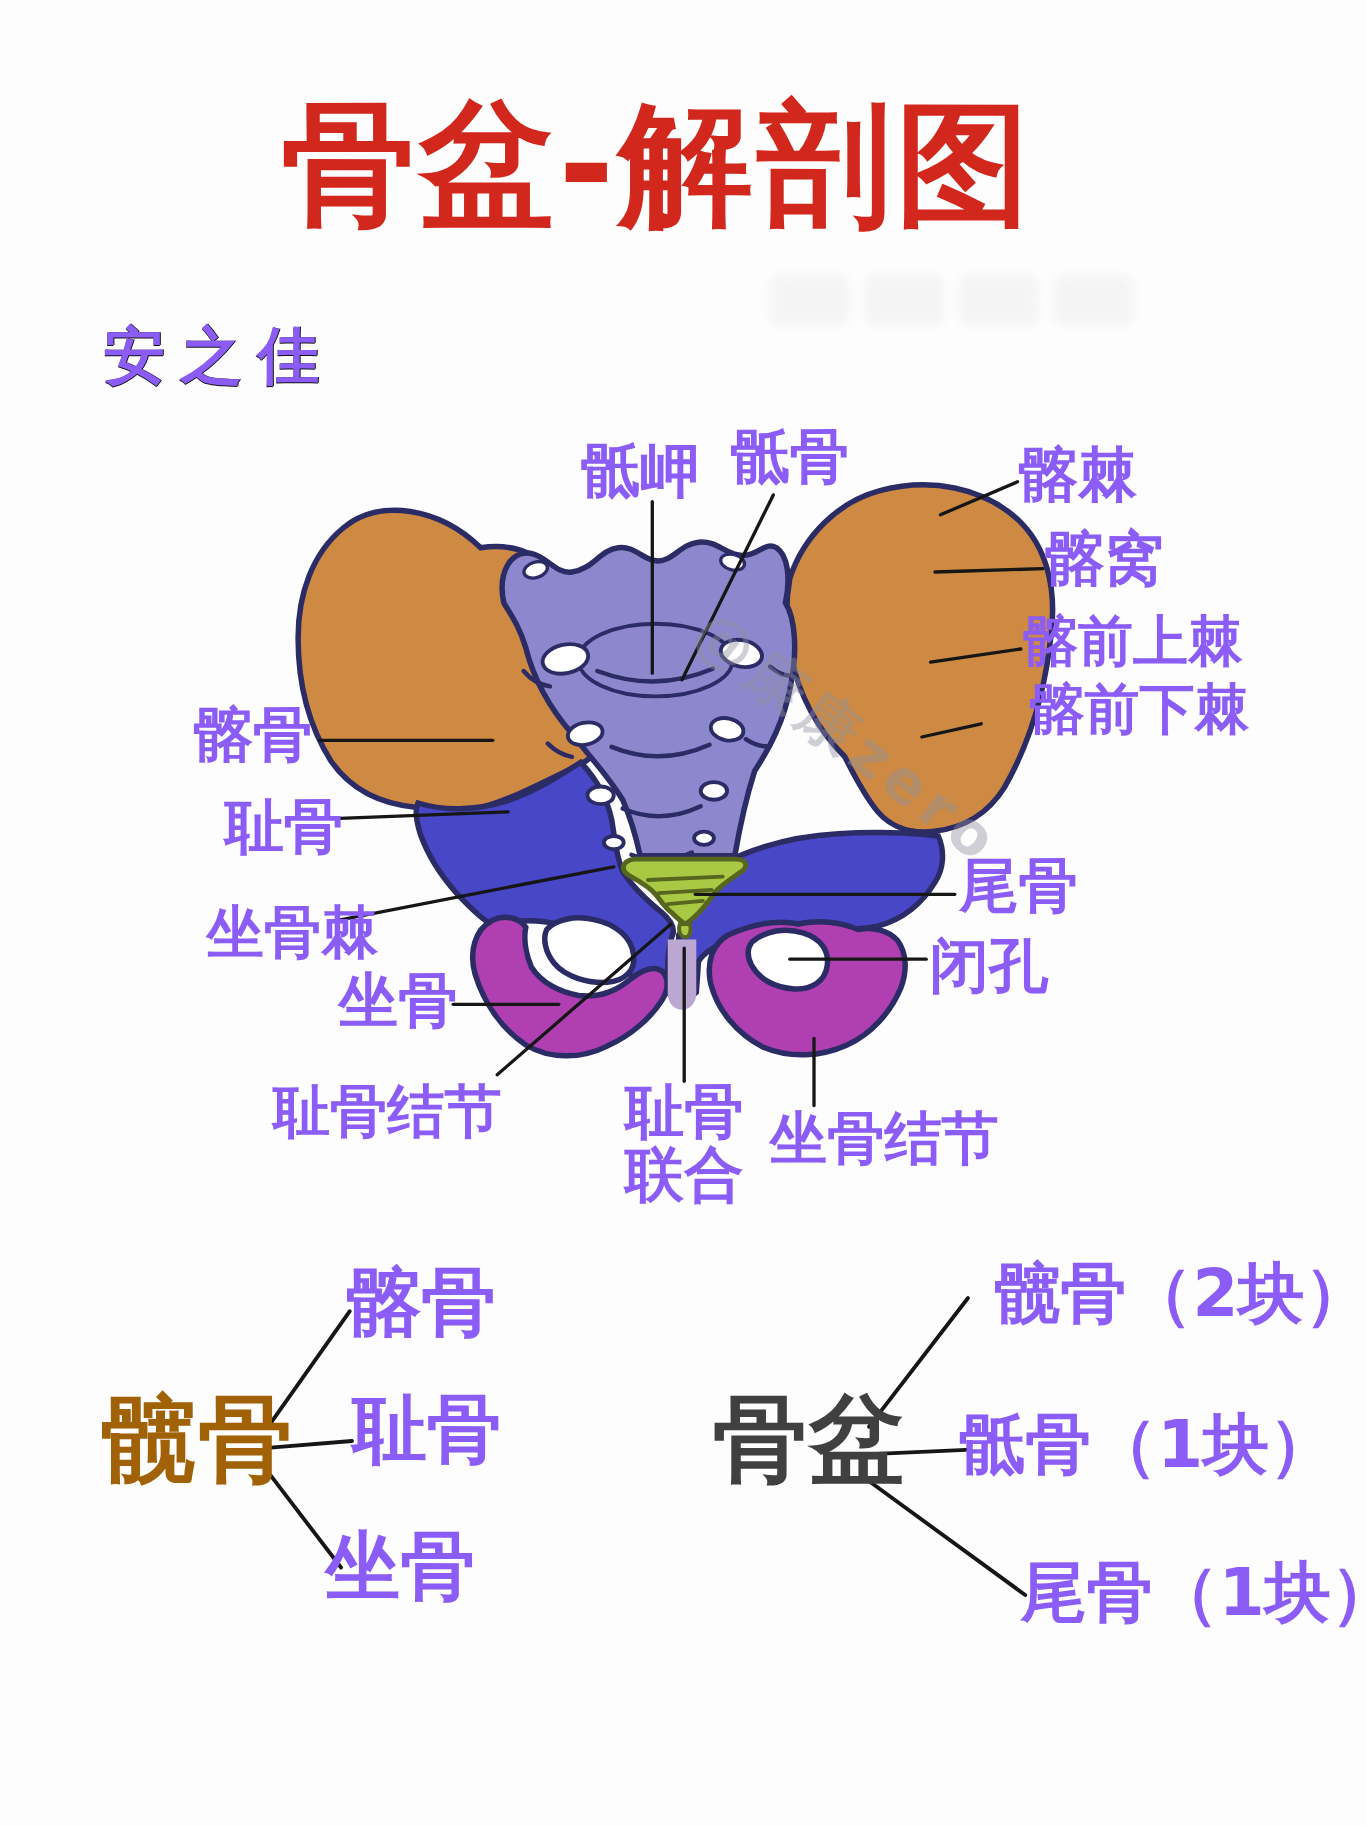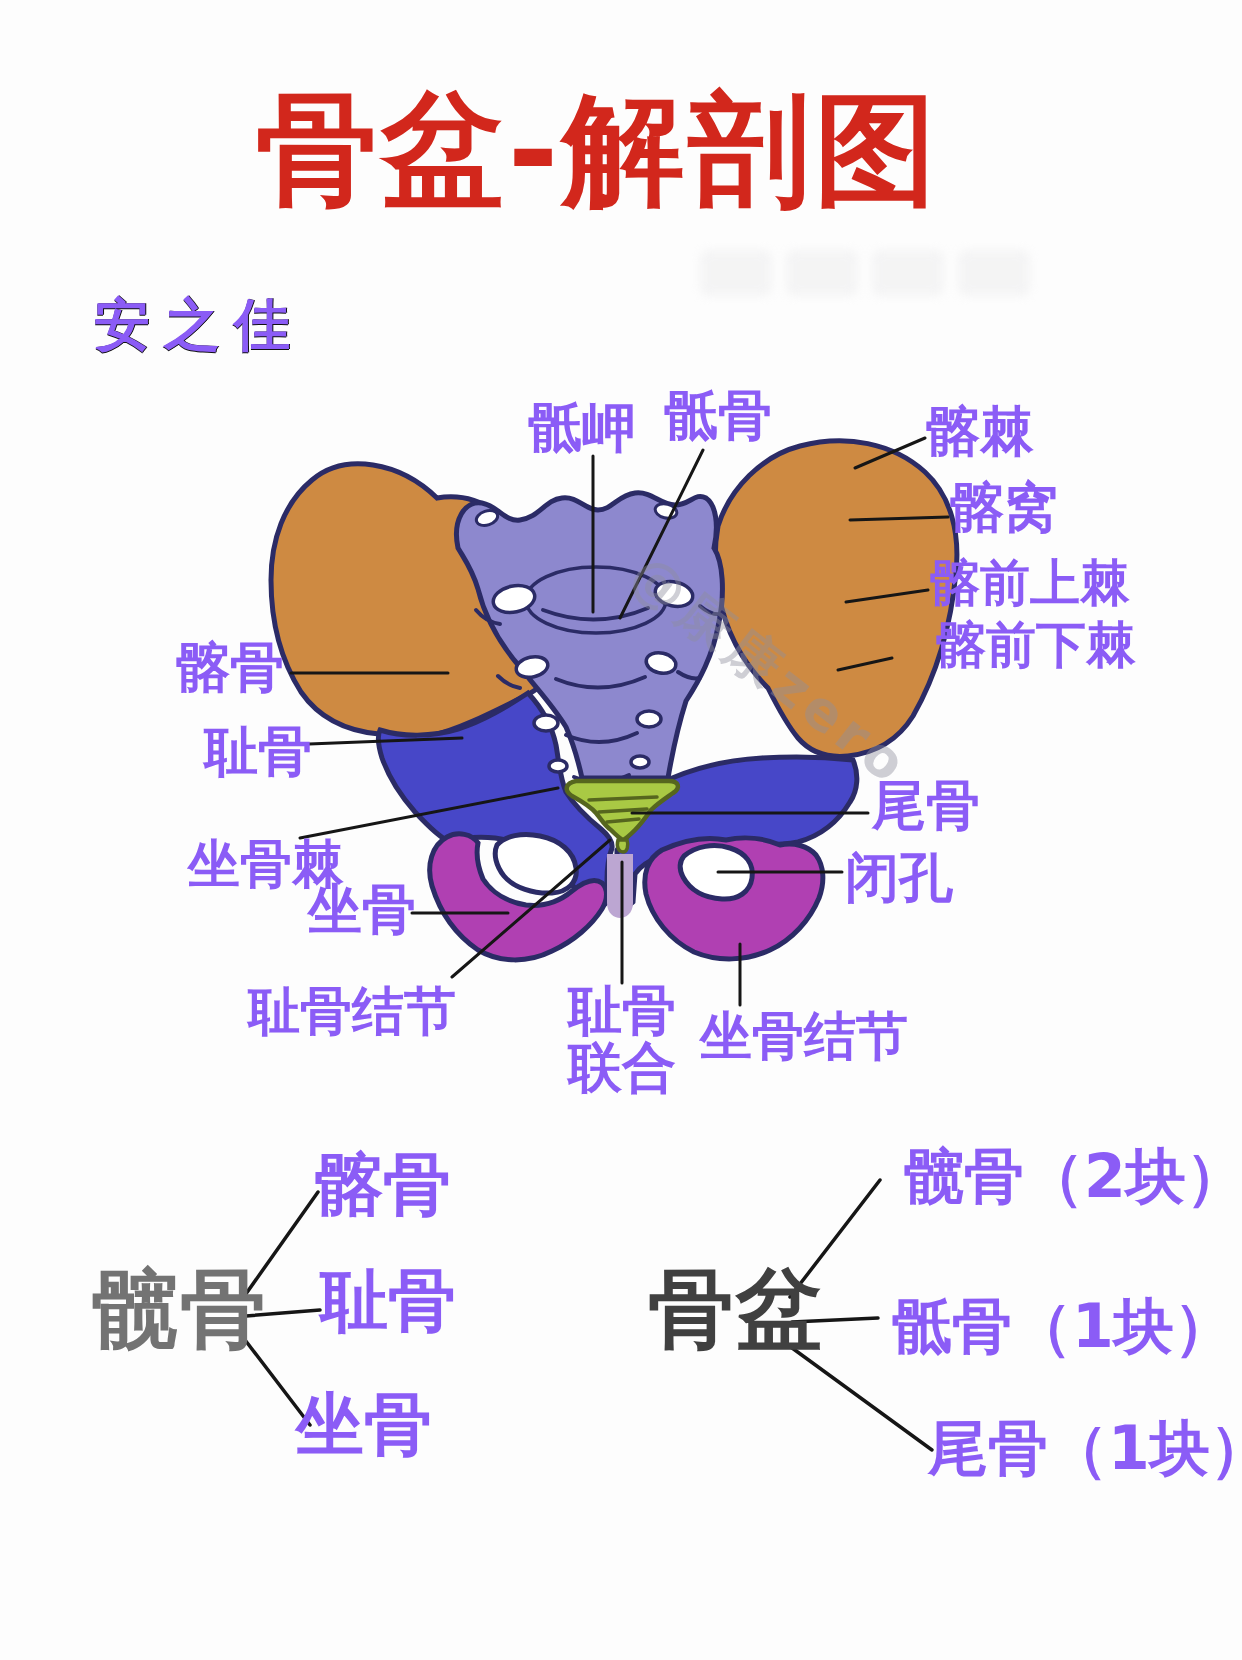--- a/index.html
+++ b/index.html
@@ -178,31 +178,31 @@
   <div class="txt watermark">@康康zero</div>
 
   <div class="txt lbl" style="left:528px;top:400px;">骶岬</div>
   <div class="txt lbl" style="left:664px;top:388px;">骶骨</div>
   <div class="txt lbl" style="left:926px;top:404px;">髂棘</div>
   <div class="txt lbl" style="left:950px;top:480px;">髂窝</div>
   <div class="txt lbl s50" style="left:930px;top:558px;">髂前上棘</div>
   <div class="txt lbl s50" style="left:936px;top:620px;">髂前下棘</div>
   <div class="txt lbl" style="left:176px;top:640px;">髂骨</div>
   <div class="txt lbl" style="left:204px;top:724px;">耻骨</div>
-  <div class="txt lbl s52" style="left:188px;top:822px;margin-top:16px;">坐骨棘</div>
+  <div class="txt lbl s52" style="left:188px;top:822px;">坐骨棘</div>
   <div class="txt lbl" style="left:308px;top:882px;">坐骨</div>
   <div class="txt lbl s52" style="left:248px;top:985px;">耻骨结节</div>
   <div class="txt lbl wrap2" style="left:560px;top:982px;">耻骨联合</div>
   <div class="txt lbl s52" style="left:700px;top:1010px;">坐骨结节</div>
   <div class="txt lbl" style="left:872px;top:778px;">尾骨</div>
   <div class="txt lbl" style="left:845px;top:850px;">闭孔</div>
 
-  <div class="txt tree-root" style="left:92px;top:1266px;color:#737373;">髋骨</div>
+  <div class="txt tree-root" style="left:92px;top:1266px;color:#a16207;">髋骨</div>
   <div class="txt tree-item" style="left:315px;top:1150px;">髂骨</div>
   <div class="txt tree-item" style="left:320px;top:1266px;">耻骨</div>
   <div class="txt tree-item" style="left:296px;top:1390px;">坐骨</div>
 
   <div class="txt tree-root" style="left:648px;top:1266px;color:#404040;">骨盆</div>
   <div class="txt tree-item small" style="left:904px;top:1146px;">髋骨（2块）</div>
-  <div class="txt tree-item small" style="left:892px;top:1284px;margin-top:12px;">骶骨（1块）</div>
+  <div class="txt tree-item small" style="left:872px;top:1284px;">骶骨（1块）</div>
   <div class="txt tree-item small" style="left:928px;top:1418px;">尾骨（1块）</div>
 
 </div>
 
 </body></html>

